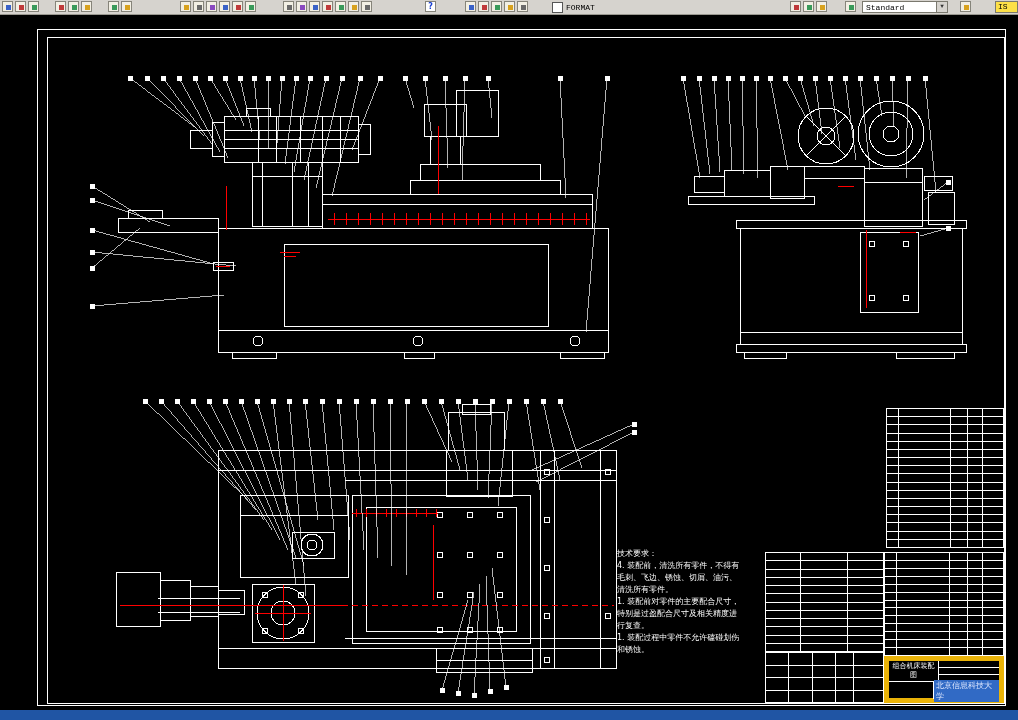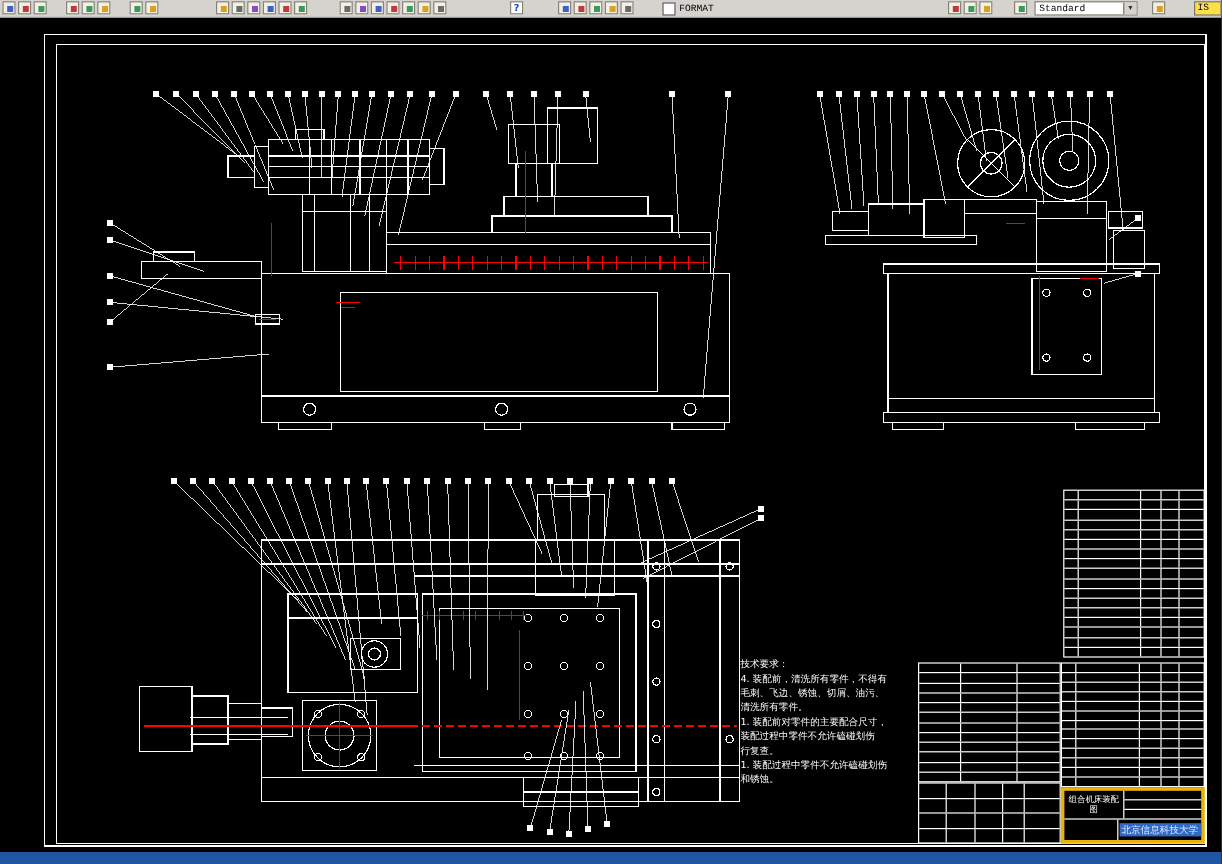--- a/index.html
+++ b/index.html
@@ -31,21 +31,21 @@
   #techreq{position:absolute;left:617px;top:548px;width:140px;color:#fff;font-size:8px;
            line-height:12px;z-index:2;}
   
   .dtable{position:absolute;border:1px solid #fff;box-sizing:border-box;display:flex;
           flex-direction:column;z-index:2;}
   .trow{display:flex;border-bottom:1px solid #fff;box-sizing:border-box;flex:1;}
   .trow:last-child{border-bottom:none;}
   .tcell{border-right:1px solid #fff;box-sizing:border-box;height:100%;}
   .tcell:last-child{border-right:none;}
   
-  #titleblock{position:absolute;left:884px;top:656px;width:120px;height:47px;border:3px solid #eab308;
+  #titleblock{position:absolute;left:884px;top:656px;width:120px;height:47px;border:5px solid #eab308;
               box-sizing:border-box;z-index:3;display:flex;flex-direction:column;color:#fff;}
   #tb-row1{flex:1;display:flex;border-bottom:1px solid #fff;}
   #tb-title{width:50px;border-right:1px solid #fff;font-size:7px;line-height:9px;
             display:flex;align-items:center;justify-content:center;text-align:center;padding:1px;box-sizing:border-box;}
   #tb-sub{flex:1;display:flex;flex-direction:column;}
   #tb-sub div{flex:1;border-bottom:1px solid #fff;}
   #tb-sub div:last-child{border-bottom:none;}
   #tb-row2{height:17px;display:flex;}
   #tb-spacer{width:44px;border-right:1px solid #fff;}
   #tb-org{flex:1;display:flex;align-items:center;justify-content:center;font-size:8px;}
@@ -535,21 +535,21 @@
       </div>
     </div>
 
   <div id="techreq">
     <div>技术要求：</div>
     <div>
         <div>4. 装配前，清洗所有零件，不得有</div>
         <div>毛刺、飞边、锈蚀、切屑、油污、</div>
         <div>清洗所有零件。</div>
         <div>1. 装配前对零件的主要配合尺寸，</div>
-        <div>装配过程中零件不允许磕碰划伤</div>
+        <div>特别是过盈配合尺寸及相关精度进</div>
         <div>行复查。</div>
         <div>1. 装配过程中零件不允许磕碰划伤</div>
         <div>和锈蚀。</div>
       </div>
   </div>
 
   <div class="dtable" style="left: 886px; top: 408px; width: 118px; height: 140px;">
       <div class="trow">
         <div class="tcell" style="width: 10%;"></div>
         <div class="tcell" style="width: 45%;"></div>

